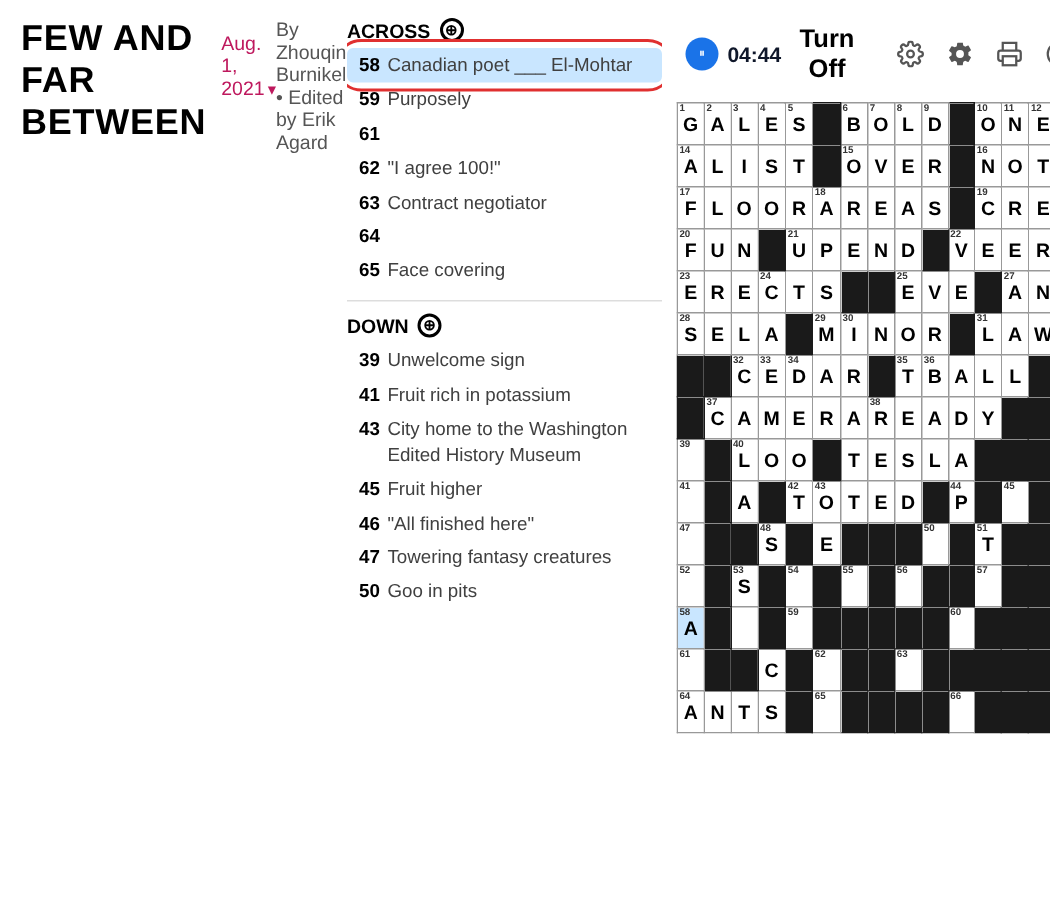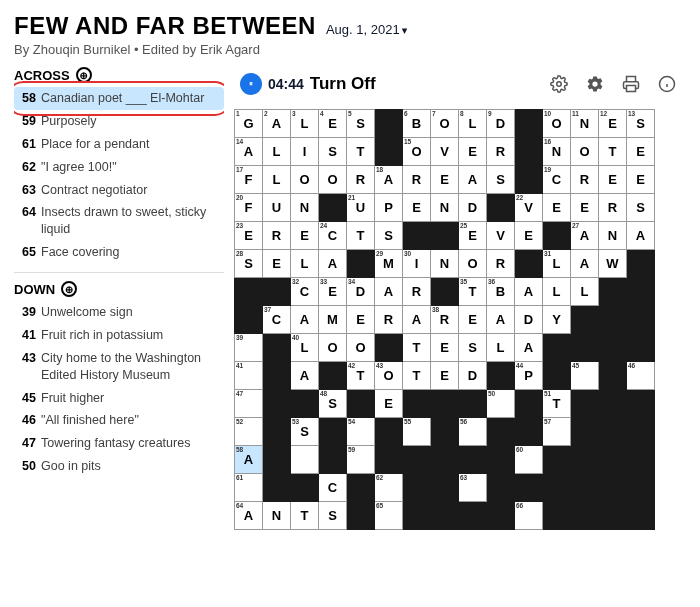--- a/index.html
+++ b/index.html
@@ -1,22 +1,22 @@
 <!DOCTYPE html>
 <html><head>
   <meta charset="utf-8">
   <style>
     * { box-sizing: border-box; margin: 0; padding: 0; }
     body { font-family: Arial, sans-serif; background: #fff; color: #000; width: 700px; min-height: 607px; overflow: hidden; }
     
-    .container { display: flex; flex-direction: column; padding: 12px 14px 10px 14px; }
+    .container { display: flex; flex-direction: row; padding: 12px 14px 10px 14px; }
     
     .header { display: flex; align-items: baseline; gap: 10px; margin-bottom: 2px; }
     .title { font-size: 24px; font-weight: 900; letter-spacing: 0.5px; }
-    .date { font-size: 13px; color: #0f172a; display: flex; align-items: flex-end; gap: 2px; }
+    .date { font-size: 13px; color: #be185d; display: flex; align-items: flex-end; gap: 2px; }
     .date-chevron { font-size: 11px; }
     .byline { font-size: 13px; color: #555; margin-bottom: 10px; }
     
     .main { display: flex; gap: 10px; }
     
     
     .clues-panel { width: 210px; flex-shrink: 0; font-size: 12.5px; overflow-y: auto; max-height: 530px; }
     .clues-section-header { font-weight: 700; font-size: 13px; display: flex; align-items: center; gap: 6px; margin-bottom: 4px; }
     .clues-section-header .circle-icon { width: 16px; height: 16px; border-radius: 50%; border: 2px solid #000; display: flex; align-items: center; justify-content: center; font-size: 10px; font-weight: 900; cursor: pointer; }
     .clue-item { display: flex; gap: 5px; padding: 3px 2px; line-height: 1.35; }
@@ -98,33 +98,31 @@
       <div class="clue-item highlighted">
         <span class="clue-num">58</span>
         <span class="clue-text">Canadian poet ___ El-Mohtar</span>
       </div>
       <div class="clue-item">
         <span class="clue-num">59</span>
         <span class="clue-text">Purposely</span>
       </div>
       <div class="clue-item">
         <span class="clue-num">61</span>
-        <span class="clue-text">Place for a pendant</span>
       </div>
       <div class="clue-item">
         <span class="clue-num">62</span>
         <span class="clue-text">"I agree 100!"</span>
       </div>
       <div class="clue-item">
         <span class="clue-num">63</span>
         <span class="clue-text">Contract negotiator</span>
       </div>
       <div class="clue-item">
         <span class="clue-num">64</span>
-        <span class="clue-text">Insects drawn to sweet, sticky liquid</span>
       </div>
       <div class="clue-item">
         <span class="clue-num">65</span>
         <span class="clue-text">Face covering</span>
       </div>
 
       <div class="divider"></div>
 
       <div class="clues-section-header">
         <span>DOWN</span>

